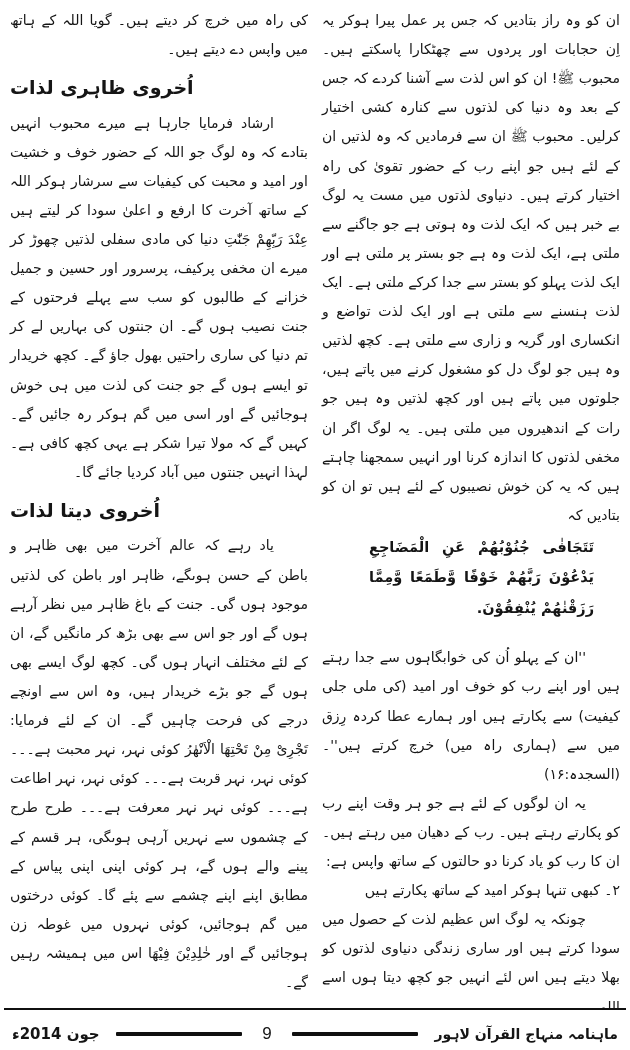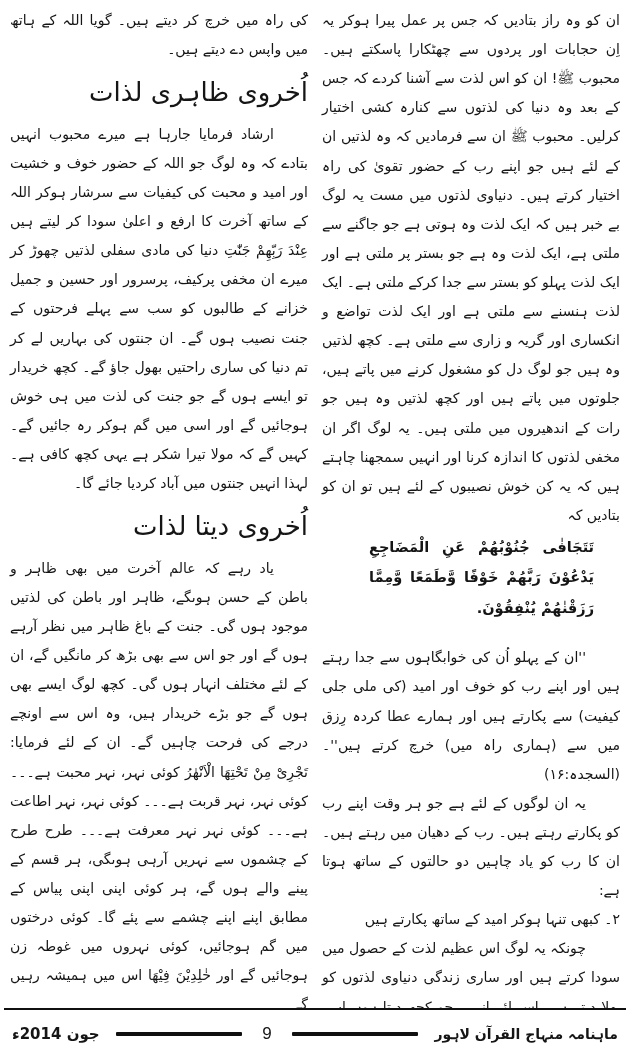--- a/index.html
+++ b/index.html
@@ -25,23 +25,23 @@
   .col {
     width: 50%;
     direction: rtl;
     text-align: justify;
     font-size: 14px;
     line-height: 2.08;
   }
   .col p { text-indent: 0; }
   .col p.indent { text-indent: 34px; }
   .section-heading {
-    font-size: 26px;
-    font-weight: normal;
-    text-align: right;
+    font-size: 19px;
+    font-weight: bold;
+    text-align: left;
     line-height: 1.6;
     margin: 8px 0 6px 0;
     letter-spacing: 0;
   }
   .verse {
     font-weight: bold;
     font-size: 14.5px;
     line-height: 2.1;
     padding: 2px 26px 2px 6px;
     text-align: justify;
@@ -89,21 +89,21 @@
 <body>
 
 <div class="page">
 
   <div class="content">
 
     <div class="col">
       <p>ان کو وہ راز بتادیں کہ جس پر عمل پیرا ہوکر یہ اِن حجابات اور پردوں سے چھٹکارا پاسکتے ہیں۔ محبوب ﷺ! ان کو اس لذت سے آشنا کردے کہ جس کے بعد وہ دنیا کی لذتوں سے کنارہ کشی اختیار کرلیں۔ محبوب ﷺ ان سے فرمادیں کہ وہ لذتیں ان کے لئے ہیں جو اپنے رب کے حضور تقویٰ کی راہ اختیار کرتے ہیں۔ دنیاوی لذتوں میں مست یہ لوگ بے خبر ہیں کہ ایک لذت وہ ہوتی ہے جو جاگنے سے ملتی ہے، ایک لذت وہ ہے جو بستر پر ملتی ہے اور ایک لذت پہلو کو بستر سے جدا کرکے ملتی ہے۔ ایک لذت ہنسنے سے ملتی ہے اور ایک لذت تواضع و انکساری اور گریہ و زاری سے ملتی ہے۔ کچھ لذتیں وہ ہیں جو لوگ دل کو مشغول کرنے میں پاتے ہیں، جلوتوں میں پاتے ہیں اور کچھ لذتیں وہ ہیں جو رات کے اندھیروں میں ملتی ہیں۔ یہ لوگ اگر ان مخفی لذتوں کا اندازہ کرنا اور انہیں سمجھنا چاہتے ہیں کہ یہ کن خوش نصیبوں کے لئے ہیں تو ان کو بتادیں کہ</p>
       <p class="verse">تَتَجَافٰی جُنُوْبُهُمْ عَنِ الْمَضَاجِعِ یَدْعُوْنَ رَبَّهُمْ خَوْفًا وَّطَمَعًا وَّمِمَّا رَزَقْنٰهُمْ یُنْفِقُوْنَ.</p>
       <p class="translation indent">''ان کے پہلو اُن کی خوابگاہوں سے جدا رہتے ہیں اور اپنے رب کو خوف اور امید (کی ملی جلی کیفیت) سے پکارتے ہیں اور ہمارے عطا کردہ رِزق میں سے (ہماری راہ میں) خرچ کرتے ہیں''۔ (السجدہ:۱۶)</p>
-      <p class="indent">یہ ان لوگوں کے لئے ہے جو ہر وقت اپنے رب کو پکارتے رہتے ہیں۔ رب کے دھیان میں رہتے ہیں۔ ان کا رب کو یاد چاہیں دو حالتوں کے ساتھ ہوتا ہے:</p>
+      <p class="indent">یہ ان لوگوں کے لئے ہے جو ہر وقت اپنے رب کو پکارتے رہتے ہیں۔ رب کے دھیان میں رہتے ہیں۔ ان کا رب کو یاد کرنا دو حالتوں کے ساتھ واپس ہے:</p>
       <p class="list-line">۲۔ کبھی تنہا ہوکر امید کے ساتھ پکارتے ہیں</p>
       <p class="indent">چونکہ یہ لوگ اس عظیم لذت کے حصول میں سودا کرتے ہیں اور ساری زندگی دنیاوی لذتوں کو بھلا دیتے ہیں اس لئے انہیں جو کچھ دیتا ہوں اسے اللہ</p>
     </div>
 
     <div class="col">
       <p>کی راہ میں خرچ کر دیتے ہیں۔ گویا اللہ کے ہاتھ میں واپس دے دیتے ہیں۔</p>
       <h2 class="section-heading">اُخروی ظاہری لذات</h2>
       <p class="indent">ارشاد فرمایا جارہا ہے میرے محبوب انہیں بتادے کہ وہ لوگ جو اللہ کے حضور خوف و خشیت اور امید و محبت کی کیفیات سے سرشار ہوکر اللہ کے ساتھ آخرت کا ارفع و اعلیٰ سودا کر لیتے ہیں عِنْدَ رَبِّهِمْ جَنّٰتِ دنیا کی مادی سفلی لذتیں چھوڑ کر میرے ان مخفی پرکیف، پرسرور اور حسین و جمیل خزانے کے طالبوں کو سب سے پہلے فرحتوں کے جنت نصیب ہوں گے۔ ان جنتوں کی بہاریں لے کر تم دنیا کی ساری راحتیں بھول جاؤ گے۔ کچھ خریدار تو ایسے ہوں گے جو جنت کی لذت میں ہی خوش ہوجائیں گے اور اسی میں گم ہوکر رہ جائیں گے۔ کہیں گے کہ مولا تیرا شکر ہے یہی کچھ کافی ہے۔ لہذا انہیں جنتوں میں آباد کردیا جائے گا۔</p>
       <h2 class="section-heading">اُخروی دیتا لذات</h2>
       <p class="indent">یاد رہے کہ عالم آخرت میں بھی ظاہر و باطن کے حسن ہوںگے، ظاہر اور باطن کی لذتیں موجود ہوں گی۔ جنت کے باغ ظاہر میں نظر آرہے ہوں گے اور جو اس سے بھی بڑھ کر مانگیں گے، ان کے لئے مختلف انہار ہوں گی۔ کچھ لوگ ایسے بھی ہوں گے جو بڑے خریدار ہیں، وہ اس سے اونچے درجے کی فرحت چاہیں گے۔ ان کے لئے فرمایا: تَجْرِیْ مِنْ تَحْتِهَا الْاَنْهٰرُ کوئی نہر، نہر محبت ہے۔۔۔ کوئی نہر، نہر قربت ہے۔۔۔ کوئی نہر، نہر اطاعت ہے۔۔۔ کوئی نہر نہر معرفت ہے۔۔۔ طرح طرح کے چشموں سے نہریں آرہی ہوںگی، ہر قسم کے پینے والے ہوں گے، ہر کوئی اپنی اپنی پیاس کے مطابق اپنے اپنے چشمے سے پئے گا۔ کوئی درختوں میں گم ہوجائیں، کوئی نہروں میں غوطہ زن ہوجائیں گے اور خٰلِدِیْنَ فِیْهَا اس میں ہمیشہ رہیں گے۔</p>

